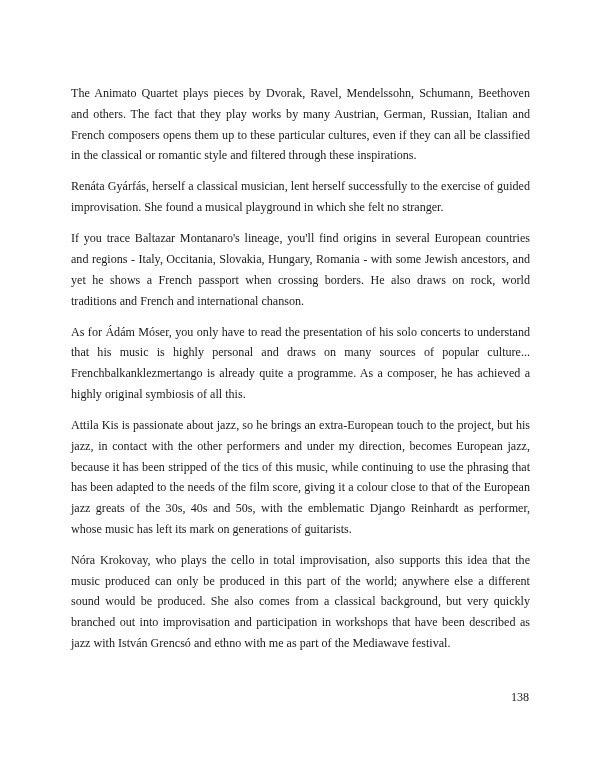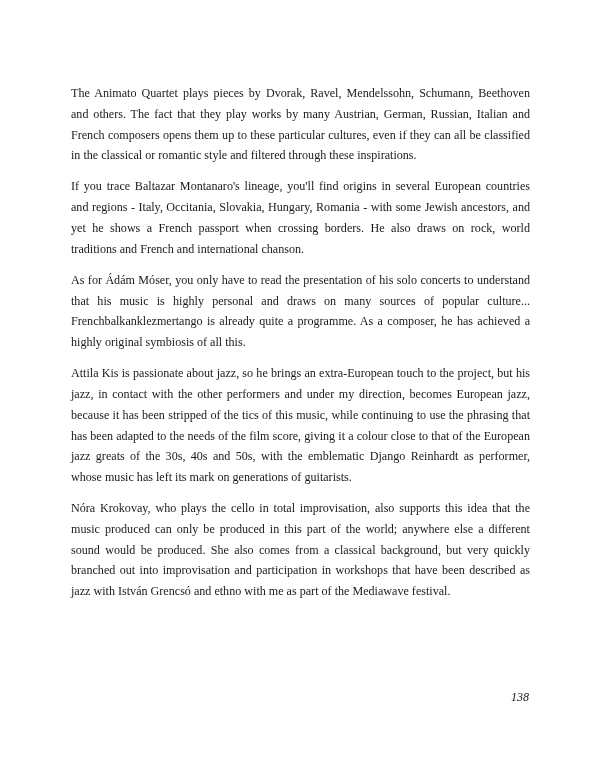--- a/index.html
+++ b/index.html
@@ -29,27 +29,27 @@
     text-align: justify;
     text-justify: inter-word;
   }
   .page-number {
     position: absolute;
     left: 511px;
     top: 690px;
     font-family: "Liberation Serif", "DejaVu Serif", serif;
     font-size: 12.1px;
     color: #1a1a1a;
-    font-style: italic;
   }
 </style>
 </head>
 <body>
 
 <div class="page">
   <p class="para">The Animato Quartet plays pieces by Dvorak, Ravel, Mendelssohn, Schumann, Beethoven and others. The fact that they play works by many Austrian, German, Russian, Italian and French composers opens them up to these particular cultures, even if they can all be classified in the classical or romantic style and filtered through these inspirations.</p>
+  <p class="para">Renáta Gyárfás, herself a classical musician, lent herself successfully to the exercise of guided improvisation. She found a musical playground in which she felt no stranger.</p>
   <p class="para">If you trace Baltazar Montanaro's lineage, you'll find origins in several European countries and regions - Italy, Occitania, Slovakia, Hungary, Romania - with some Jewish ancestors, and yet he shows a French passport when crossing borders. He also draws on rock, world traditions and French and international chanson.</p>
   <p class="para">As for Ádám Móser, you only have to read the presentation of his solo concerts to understand that his music is highly personal and draws on many sources of popular culture... Frenchbalkanklezmertango is already quite a programme. As a composer, he has achieved a highly original symbiosis of all this.</p>
   <p class="para">Attila Kis is passionate about jazz, so he brings an extra-European touch to the project, but his jazz, in contact with the other performers and under my direction, becomes European jazz, because it has been stripped of the tics of this music, while continuing to use the phrasing that has been adapted to the needs of the film score, giving it a colour close to that of the European jazz greats of the 30s, 40s and 50s, with the emblematic Django Reinhardt as performer, whose music has left its mark on generations of guitarists.</p>
   <p class="para">Nóra Krokovay, who plays the cello in total improvisation, also supports this idea that the music produced can only be produced in this part of the world; anywhere else a different sound would be produced. She also comes from a classical background, but very quickly branched out into improvisation and participation in workshops that have been described as jazz with István Grencsó and ethno with me as part of the Mediawave festival.</p>
 </div>
 
 <div class="page-number">138</div>
 
 </body></html>

